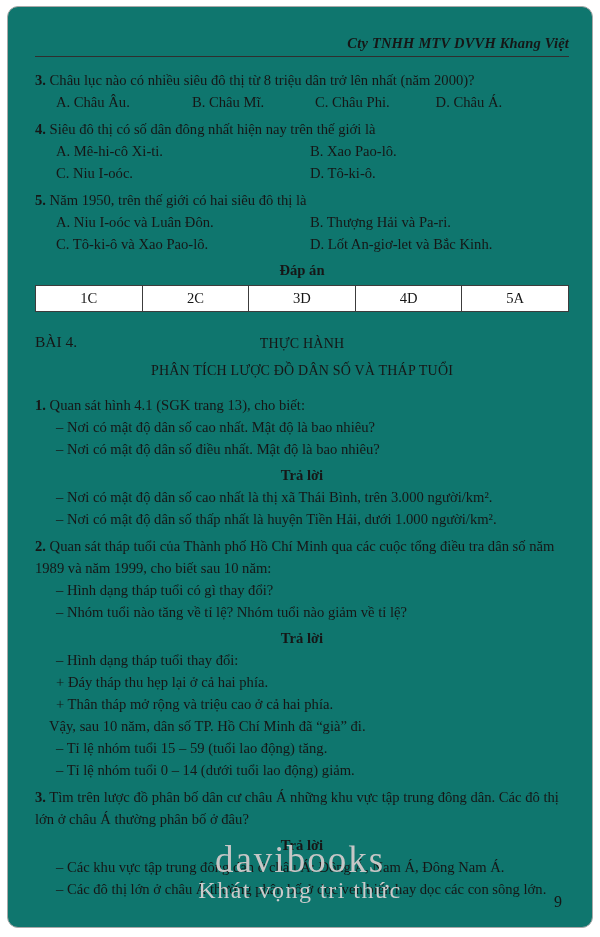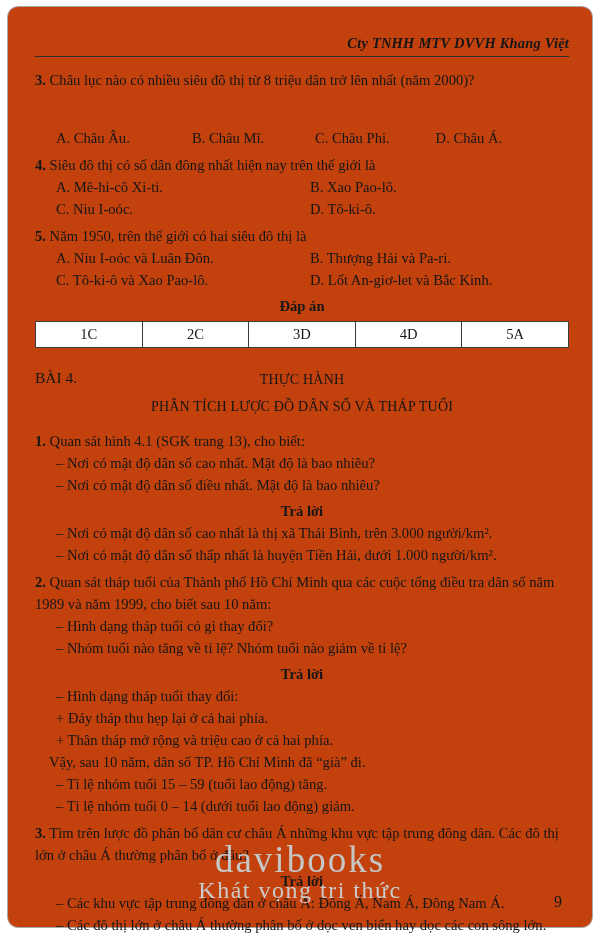--- a/index.html
+++ b/index.html
@@ -9,42 +9,41 @@
     font-family:"Liberation Serif", serif;
     color:#161616;
     position:relative;
     overflow:hidden;
   }
   .sheet {
     position:absolute;
     left:7px; top:6px; right:7px; bottom:9px;
     border:1px solid #a9a9a9;
     border-radius:11px;
-    background:#c2410c;
+    background:#0f766e;
     padding:28px 23px 0 27px;
   }
   .pub {
     text-align:right;
     font-style:italic;
     font-weight:bold;
     font-size:14.5px;
     letter-spacing:.2px;
   }
   .rule { border-bottom:1.6px solid #2f2f2f; margin-top:4px; }
 
   .content { margin-top:12px; font-size:14.6px; line-height:22px; }
 
   p.q { margin-top:5px; }
   .qnum { font-weight:bold; }
 
   .opts4 {
     display:grid;
     grid-template-columns:26.5% 24% 23.5% 26%;
     padding-left:21px;
-    margin-top:36px;
   }
   .opts2 {
     display:grid;
     grid-template-columns:49.5% 50.5%;
     padding-left:21px;
   }
 
   .center-bold {
     text-align:center;
     font-weight:bold;

